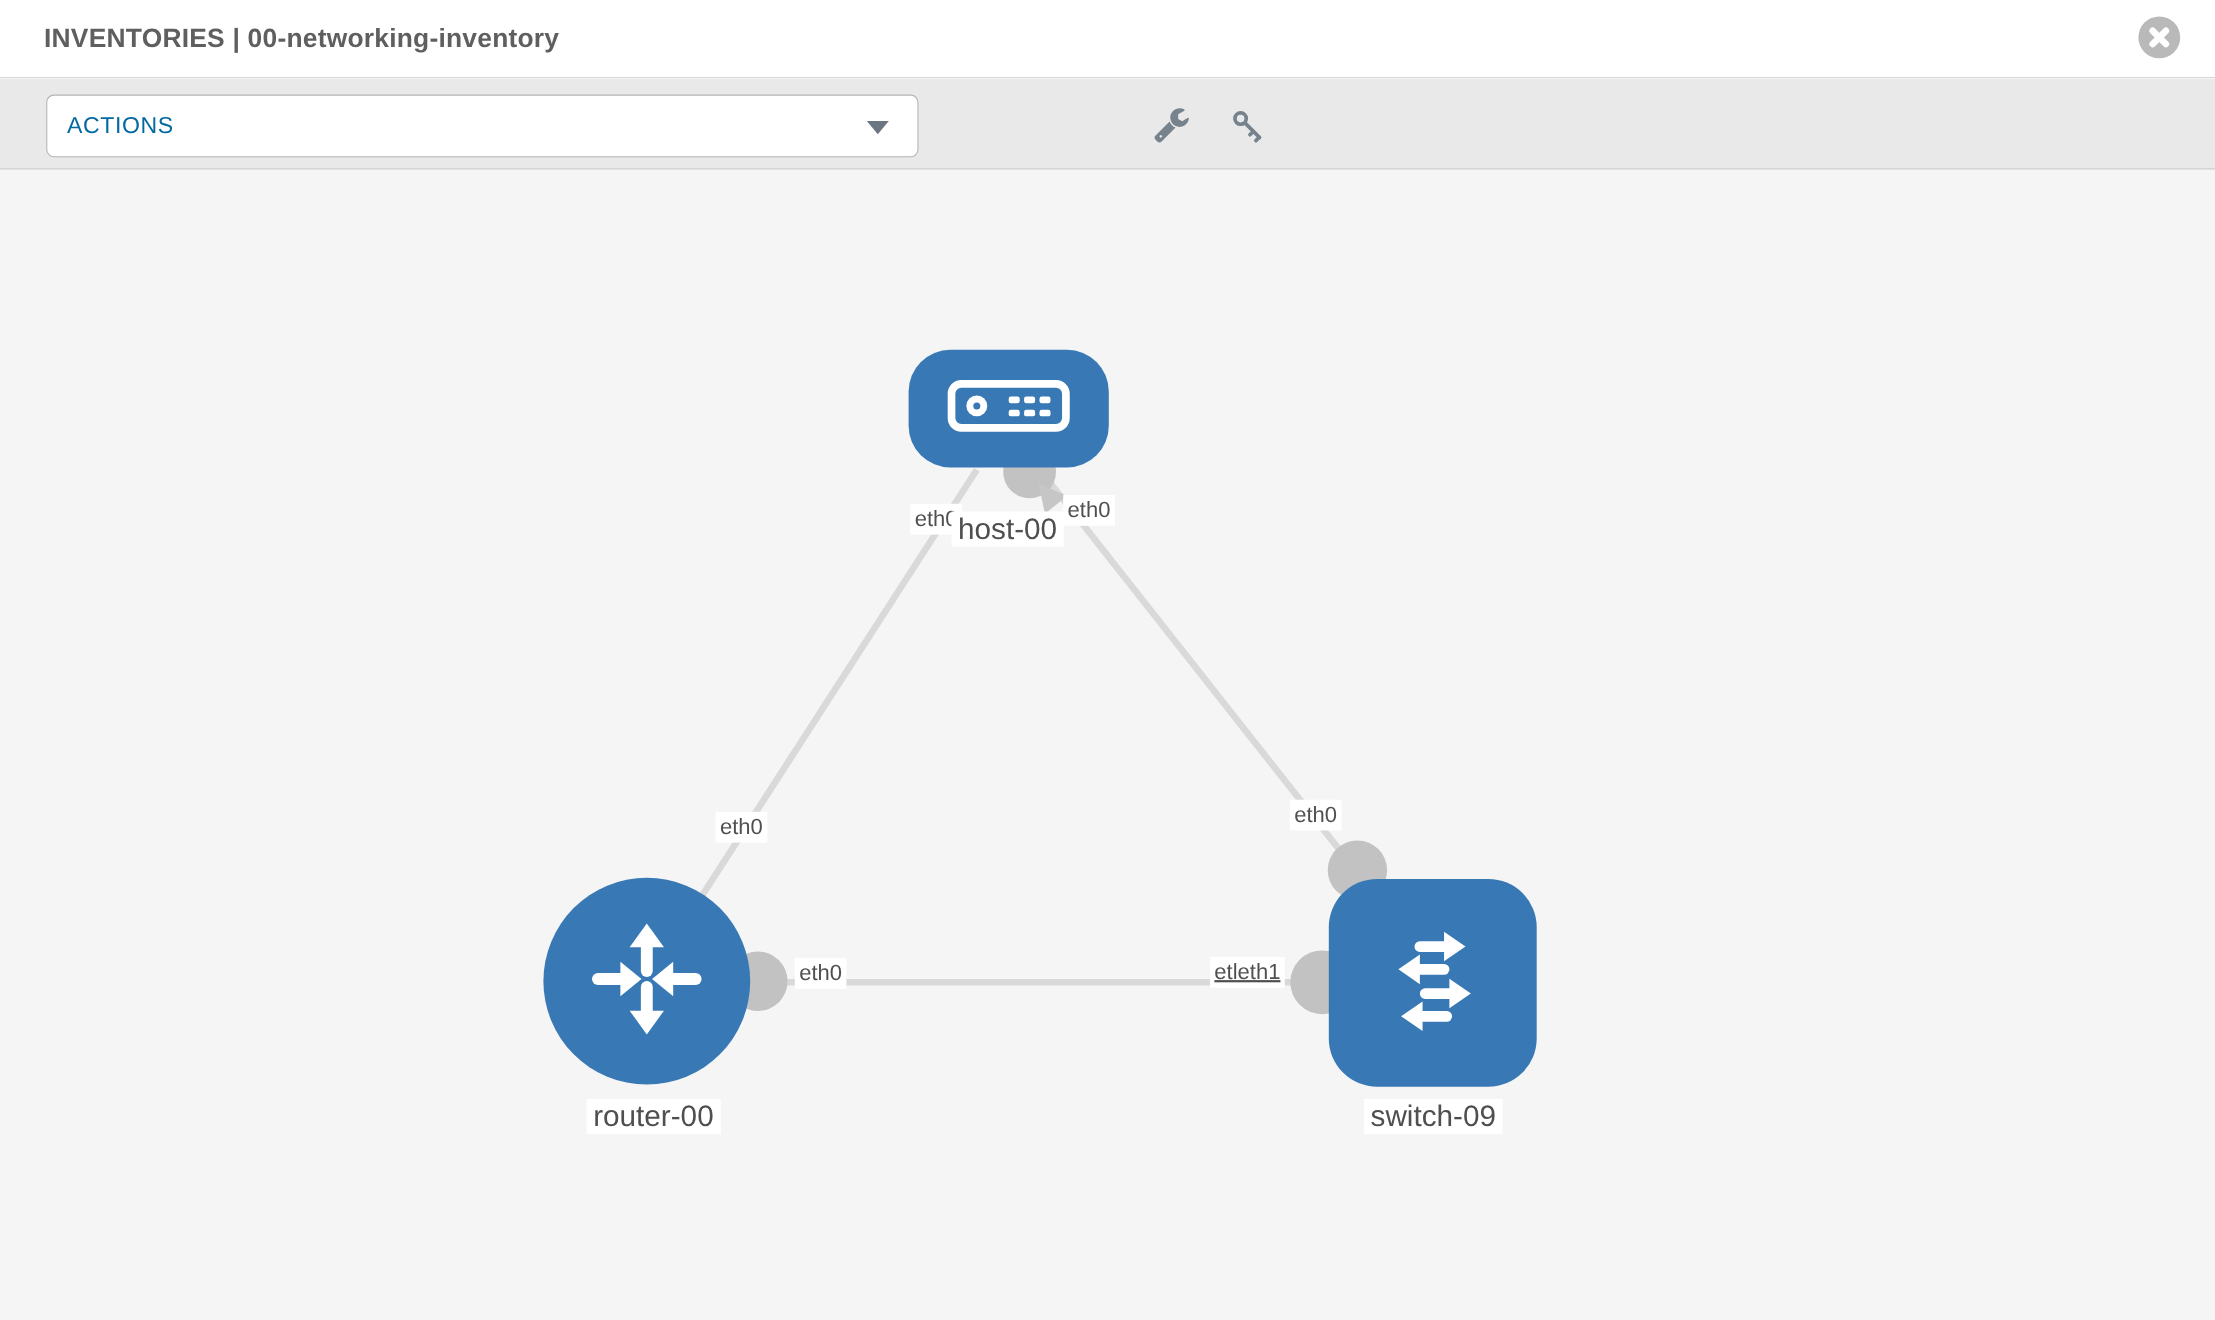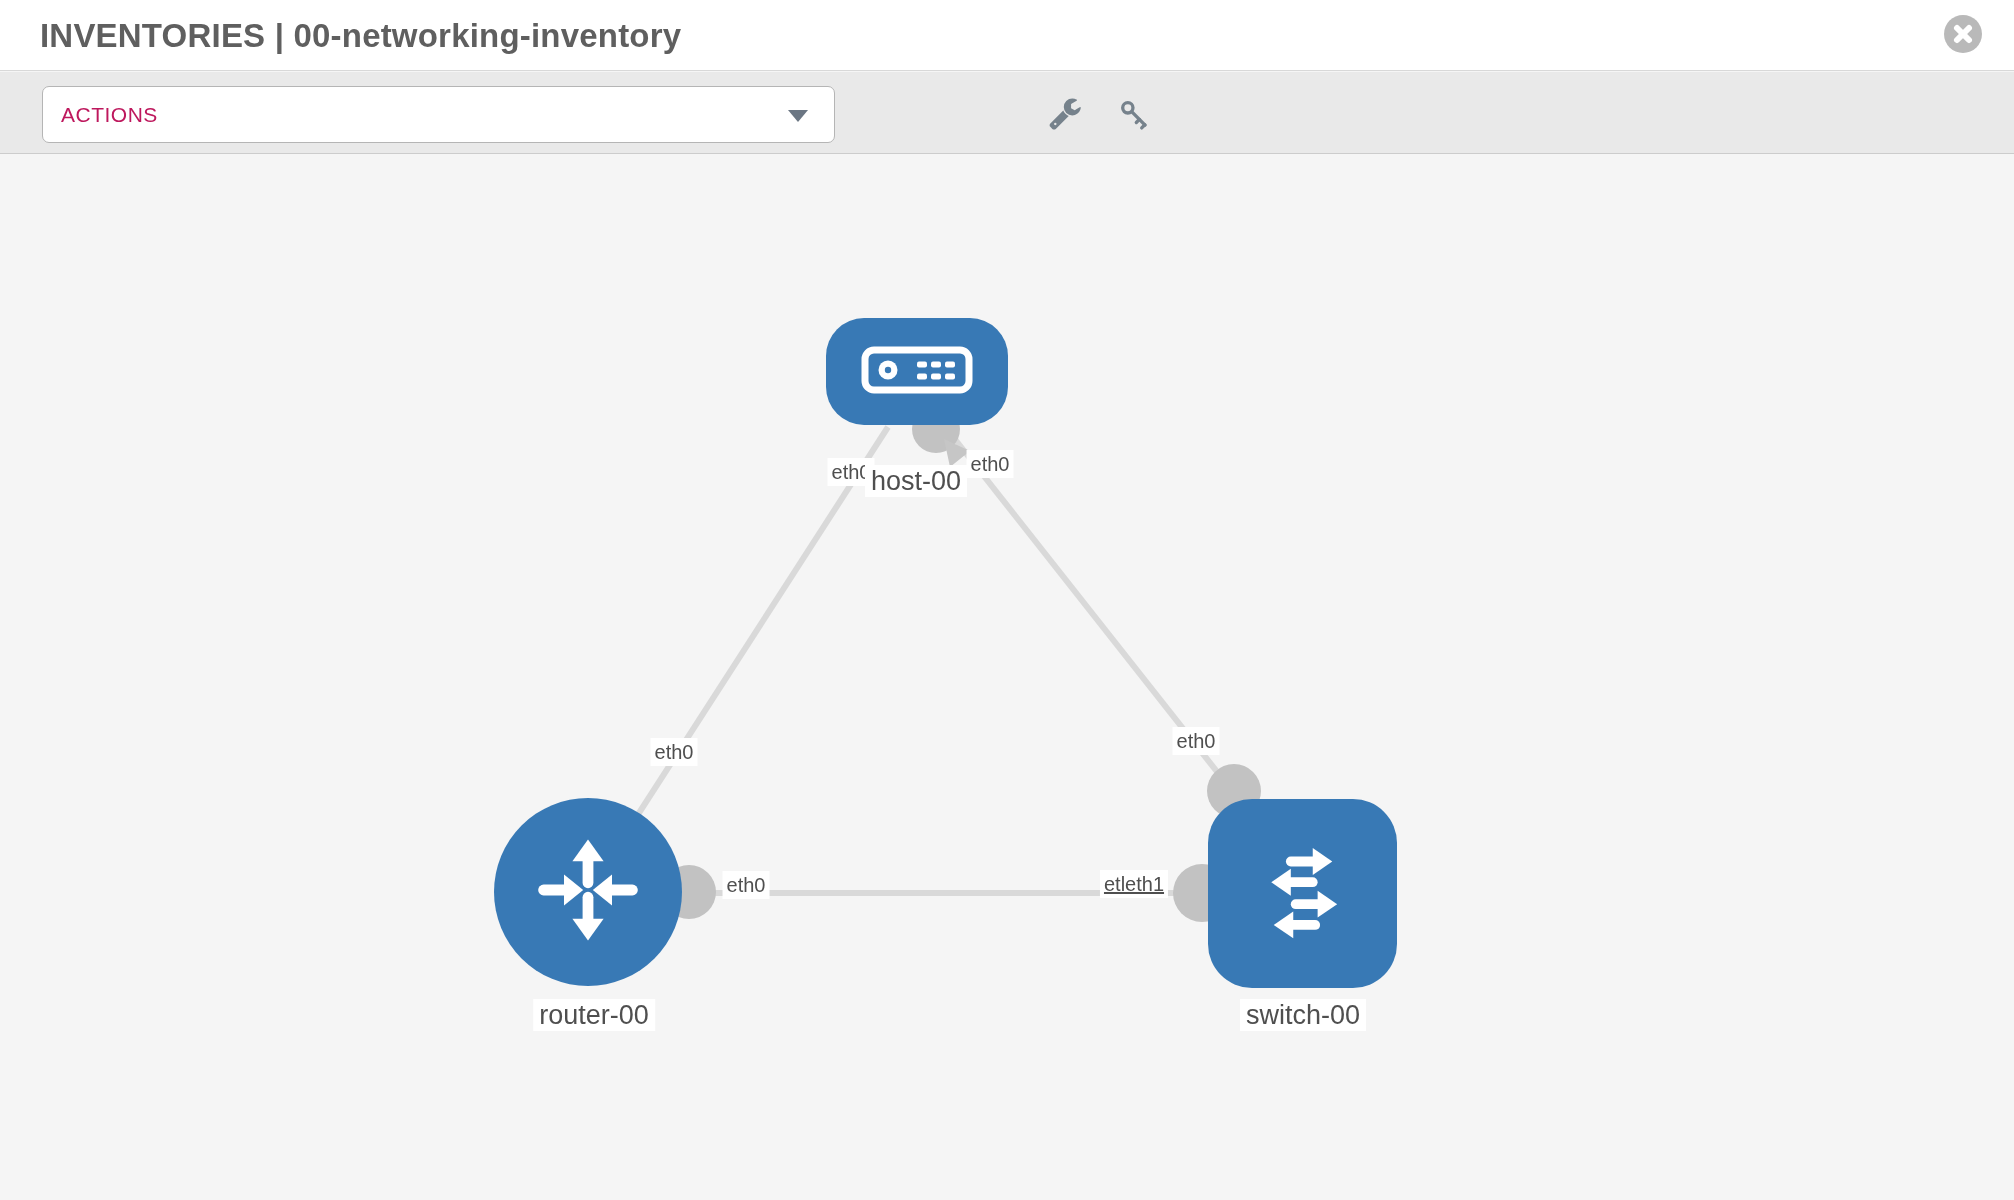--- a/index.html
+++ b/index.html
@@ -10,40 +10,40 @@
     position: relative;
   }
 
   
   .titlebar {
     position: absolute; left: 0; top: 0; width: 2014px; height: 71px;
     background: #ffffff; border-bottom: 1px solid #d8d8d8;
   }
   .page-title {
     position: absolute; left: 40px; top: 0; line-height: 71px;
-    font-size: 33px; font-weight: 700; color: #5f5f5f; letter-spacing: 0.2px;
+    font-size: 24px; font-weight: 700; color: #5f5f5f; letter-spacing: 0.2px;
   }
   .close-btn {
     position: absolute; left: 1944px; top: 15px; width: 38px; height: 38px;
     border-radius: 50%; background: #b9b9b9; cursor: pointer;
   }
   .close-btn svg { position: absolute; left: 0; top: 0; }
 
   
   .toolbar {
     position: absolute; left: 0; top: 72px; width: 2014px; height: 82px;
     background: #e9e9e9; border-bottom: 1px solid #cccccc;
   }
   .select-box {
     position: absolute; top: 14px; height: 57px;
     background: #ffffff; border: 1px solid #b5b5b5; border-radius: 7px;
   }
   .select-box .select-label {
     position: absolute; left: 18px; top: 0; line-height: 55px;
-    font-size: 21px; color: #be185d; letter-spacing: 0.5px;
+    font-size: 21px; color: #0369a1; letter-spacing: 0.5px;
   }
   .chevron-down {
     position: absolute; right: 26px; top: 23px; width: 0; height: 0;
     border-left: 10px solid transparent; border-right: 10px solid transparent;
     border-top: 12px solid #6b7683;
   }
   .actions-select { left: 42px;  width: 793px; }
   .search-select  { left: 1183px; width: 791px; }
   .tool-btn { position: absolute; top: 24px; width: 38px; height: 36px; cursor: pointer; }
   .wrench-btn { left: 1048px; }
@@ -180,15 +180,15 @@
 
   <div class="iface-label" style="left:674px;  top:583px;">eth0</div>
   <div class="iface-label" style="left:851px;  top:303px;">eth0</div>
   <div class="iface-label" style="left:990px;  top:295px;">eth0</div>
   <div class="iface-label" style="left:1196px; top:572px;">eth0</div>
   <div class="iface-label" style="left:746px;  top:716px;">eth0</div>
   <div class="iface-label" style="left:1134px; top:715px;text-decoration:underline;">etleth1</div>
 
   <div class="node-label" style="left:916px;  top:286px;margin-top:24px;">host-00</div>
   <div class="node-label" style="left:594px;  top:844px;">router-00</div>
-  <div class="node-label" style="left:1303px; top:844px;">switch-00</div>
+  <div class="node-label" style="left:1303px; top:844px;">switch-09</div>
 
 </div>
 
 </body></html>

